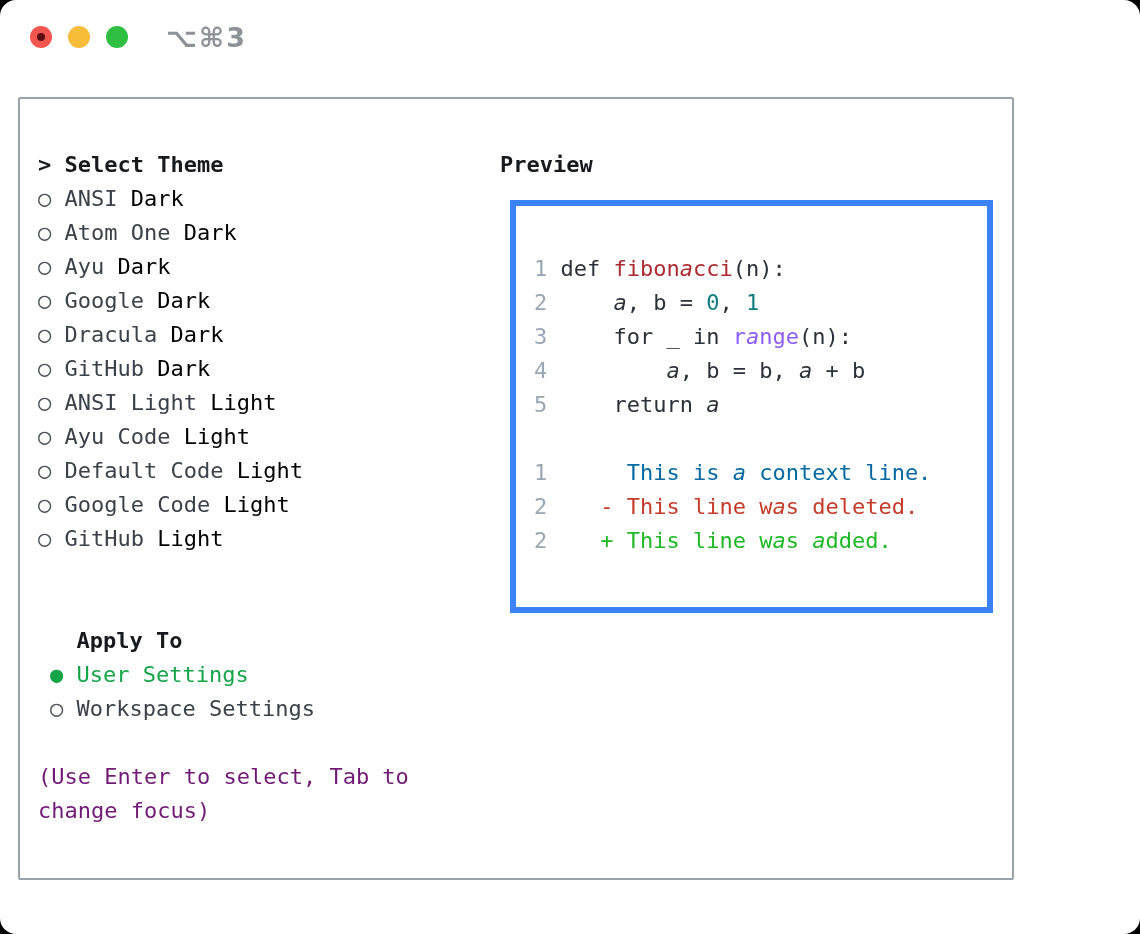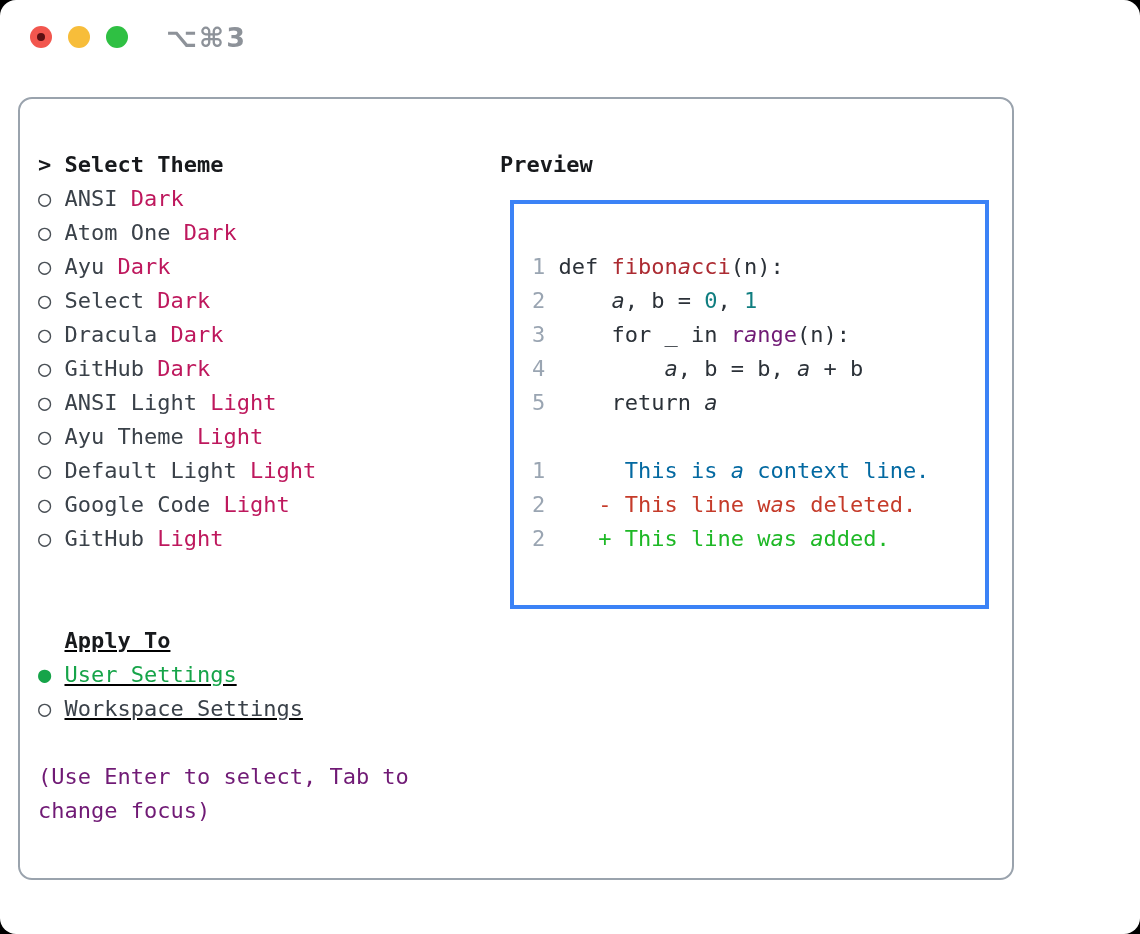--- a/index.html
+++ b/index.html
@@ -15,46 +15,46 @@
   .tl-green{left:106px;background:#2fc043;}
   .tl-dot{position:absolute;left:7px;top:7px;width:8px;height:8px;border-radius:50%;background:#5c0f12;}
   .win-title{
     position:absolute;left:166px;top:20px;height:36px;line-height:36px;
     font-family:"DejaVu Sans","Liberation Sans",sans-serif;
     font-size:27px;font-weight:700;color:#8d9299;letter-spacing:2px;
   }
   
   .main-panel{
     position:absolute;left:18px;top:97px;width:992px;height:779px;
-    border:2px solid #9aa3ad;border-radius:14px;background:#fff;
+    border:2px solid #9aa3ad;border-radius:2px;background:#fff;
   }
   .row{height:34px;line-height:34px;font-size:22px;white-space:pre;color:#3a4149;}
   .prefix{display:inline-block;width:2ch;color:#4b5157;}
   .hdr{font-weight:700;color:#17191c;}
-  .muted{color:#be185d;}
+  .muted{color:#000000;}
   .sel{color:#16a449;}
   .sel .prefix{color:#16a449;}
   
   .theme-list{position:absolute;left:18px;top:49px;}
-  .apply-block{position:absolute;left:18px;top:525px;text-decoration:underline;}
+  .apply-block{position:absolute;left:30px;top:525px;}
   .hint-block{position:absolute;left:18px;top:661px;}
   .hint-block .row{color:#701a75;}
   
   .preview-header{position:absolute;left:480px;top:49px;}
   .preview-box{
     position:absolute;left:490px;top:101px;width:471px;height:401px;
-    border:4px solid #3b82f6;background:#fff;overflow:hidden;
+    border:6px solid #3b82f6;background:#fff;overflow:hidden;
   }
   .preview-code{position:absolute;left:18px;top:46px;}
   .prevline{height:34px;line-height:34px;font-size:22px;white-space:pre;}
   .lineno{color:#9aa5b2;}
   .c-code{color:#2b3138;}
   .c-func{color:#ac2b32;}
   .c-num{color:#107e80;}
-  .c-builtin{color:#701a75;}
+  .c-builtin{color:#8b5cf6;}
   .c-ctx{color:#0369a1;}
   .c-del{color:#c53b2a;margin-top:16px;}
   .c-add{color:#1eb826;}
   .preview-code i{font-style:italic;}
 </style>
 </head>
 <body>
 
 <div class="app">
 
@@ -66,26 +66,26 @@
   <div class="win-title">⌥⌘3</div>
 
   <div class="main-panel">
 
     <div class="theme-list">
       <div class="row hdr"><span class="prefix hdr">&gt;</span><span>Select Theme</span></div>
       <div id="theme-items">
           <div class="row"><span class="prefix">○</span><span>ANSI</span><span> </span><span class="muted">Dark</span></div>
           <div class="row"><span class="prefix">○</span><span>Atom One</span><span> </span><span class="muted">Dark</span></div>
           <div class="row"><span class="prefix">○</span><span>Ayu</span><span> </span><span class="muted">Dark</span></div>
-          <div class="row"><span class="prefix">○</span><span>Select</span><span> </span><span class="muted">Dark</span></div>
+          <div class="row"><span class="prefix">○</span><span>Google</span><span> </span><span class="muted">Dark</span></div>
           <div class="row"><span class="prefix">○</span><span>Dracula</span><span> </span><span class="muted">Dark</span></div>
           <div class="row"><span class="prefix">○</span><span>GitHub</span><span> </span><span class="muted">Dark</span></div>
           <div class="row"><span class="prefix">○</span><span>ANSI Light</span><span> </span><span class="muted">Light</span></div>
-          <div class="row"><span class="prefix">○</span><span>Ayu Theme</span><span> </span><span class="muted">Light</span></div>
-          <div class="row"><span class="prefix">○</span><span>Default Light</span><span> </span><span class="muted">Light</span></div>
+          <div class="row"><span class="prefix">○</span><span>Ayu Code</span><span> </span><span class="muted">Light</span></div>
+          <div class="row"><span class="prefix">○</span><span>Default Code</span><span> </span><span class="muted">Light</span></div>
           <div class="row"><span class="prefix">○</span><span>Google Code</span><span> </span><span class="muted">Light</span></div>
           <div class="row"><span class="prefix">○</span><span>GitHub</span><span> </span><span class="muted">Light</span></div>
         </div>
     </div>
 
     <div class="apply-block">
       <div class="row hdr"><span class="prefix"></span><span>Apply To</span></div>
       <div id="apply-items">
           <div class="row sel"><span class="prefix">●</span><span>User Settings</span></div>
           <div class="row"><span class="prefix">○</span><span>Workspace Settings</span></div>

